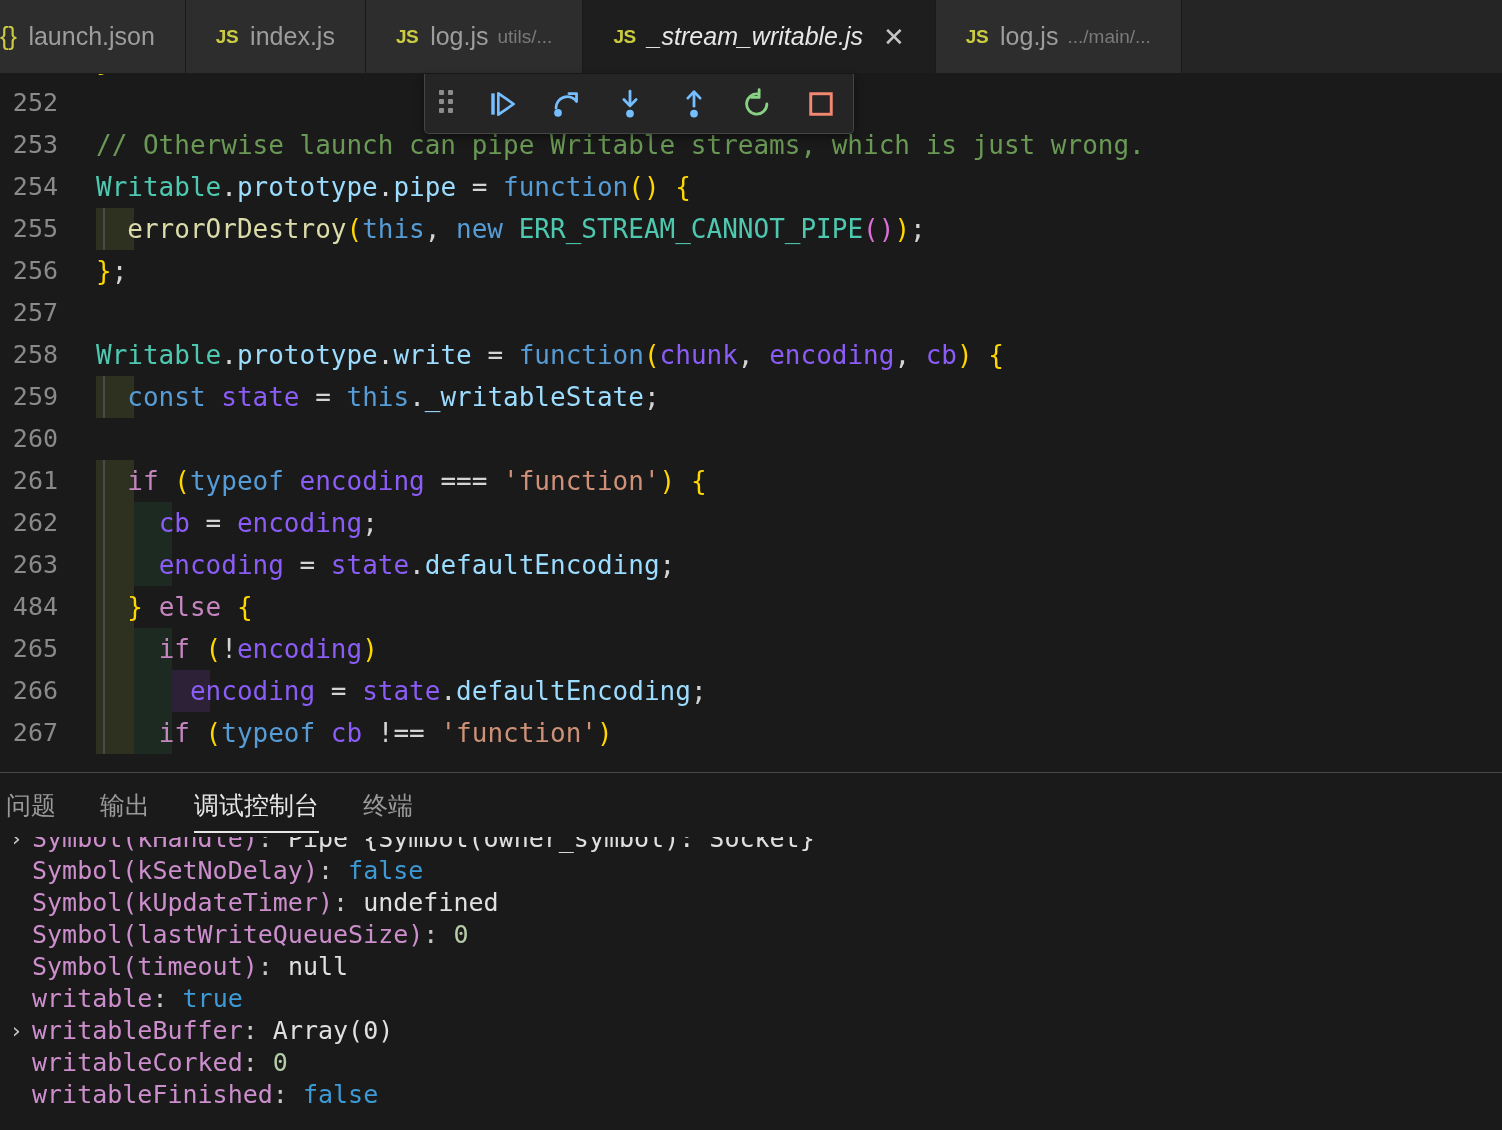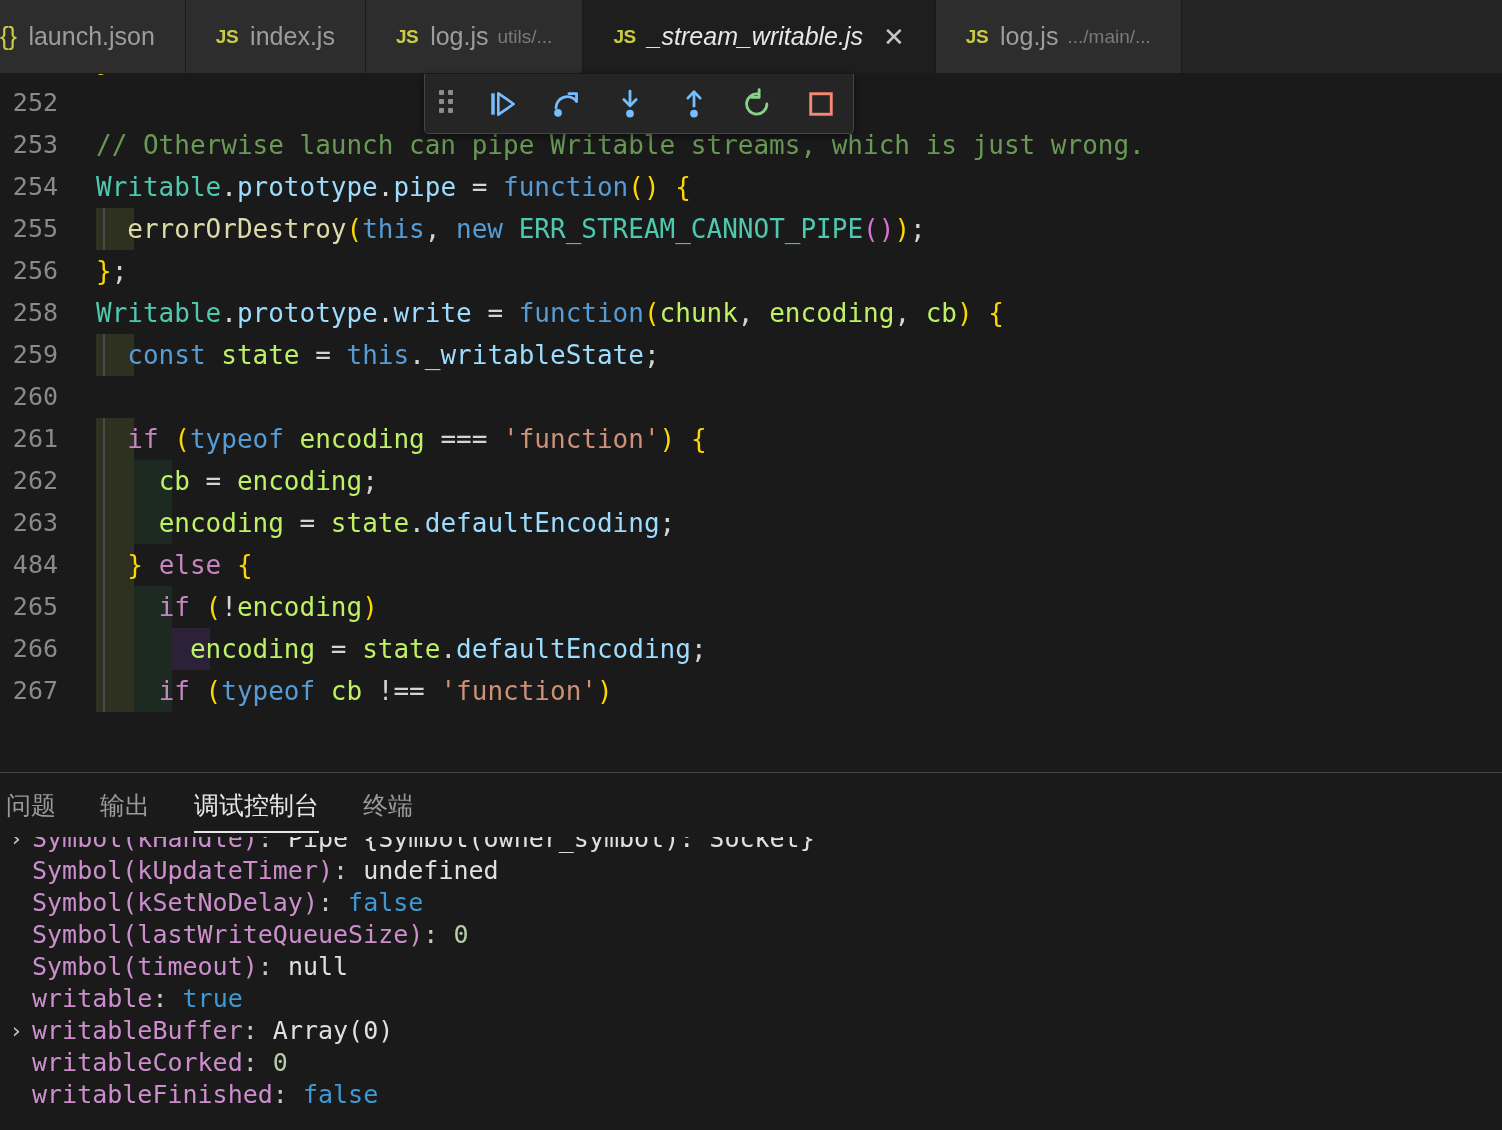--- a/index.html
+++ b/index.html
@@ -93,21 +93,21 @@
   .ind.g3 { left: 172px; width: 38px; background: #2d2138; }
   .guideline { position: absolute; left: 103px; top: 0; width: 2px; height: 42px; background: #4a4a4a; }
 
   
   .c-com  { color: #6a9955; }
   .c-cls  { color: #4ec9b0; }
   .c-prop { color: #9cdcfe; }
   .c-fn   { color: #dcdcaa; }
   .c-kw   { color: #569cd6; }
   .c-ctl  { color: #c586c0; }
-  .c-var  { color: #bef264; }
+  .c-var  { color: #8b5cf6; }
   .c-str  { color: #ce9178; }
   .c-op   { color: #d4d4d4; }
   .b1 { color: #ffd700; }
   .b2 { color: #da70d6; }
 
   
   .panel {
     position: absolute; left: 0; top: 772px; width: 1502px; height: 358px;
     background: #1a1a1a; border-top: 1px solid #474747;
   }
@@ -235,20 +235,21 @@
   </div>
 
   <div class="editor">
     <div class="code-surface" id="code-surface">
         <div class="crow"><div class="ln">251</div><div class="ctext"><span class="b1">}</span></div></div>
         <div class="crow"><div class="ln">252</div><div class="ctext"></div></div>
         <div class="crow"><div class="ln">253</div><div class="ctext"><span class="c-com">// Otherwise launch can pipe Writable streams, which is just wrong.</span></div></div>
         <div class="crow"><div class="ln">254</div><div class="ctext"><span class="c-cls">Writable</span><span class="c-op">.</span><span class="c-prop">prototype</span><span class="c-op">.</span><span class="c-prop">pipe</span><span class="c-op"> </span><span class="c-op">=</span><span class="c-op"> </span><span class="c-kw">function</span><span class="b1">(</span><span class="b1">)</span><span class="c-op"> </span><span class="b1">{</span></div></div>
         <div class="crow"><div class="ind g1"></div><div class="guideline"></div><div class="ln">255</div><div class="ctext"><span class="c-op"> </span><span class="c-op"> </span><span class="c-fn">errorOrDestroy</span><span class="b1">(</span><span class="c-kw">this</span><span class="c-op">,</span><span class="c-op"> </span><span class="c-kw">new</span><span class="c-op"> </span><span class="c-cls">ERR_STREAM_CANNOT_PIPE</span><span class="b2">(</span><span class="b2">)</span><span class="b1">)</span><span class="c-op">;</span></div></div>
         <div class="crow"><div class="ln">256</div><div class="ctext"><span class="b1">}</span><span class="c-op">;</span></div></div>
+        <div class="crow"><div class="ln">257</div><div class="ctext"></div></div>
         <div class="crow"><div class="ln">258</div><div class="ctext"><span class="c-cls">Writable</span><span class="c-op">.</span><span class="c-prop">prototype</span><span class="c-op">.</span><span class="c-prop">write</span><span class="c-op"> </span><span class="c-op">=</span><span class="c-op"> </span><span class="c-kw">function</span><span class="b1">(</span><span class="c-var">chunk</span><span class="c-op">,</span><span class="c-op"> </span><span class="c-var">encoding</span><span class="c-op">,</span><span class="c-op"> </span><span class="c-var">cb</span><span class="b1">)</span><span class="c-op"> </span><span class="b1">{</span></div></div>
         <div class="crow"><div class="ind g1"></div><div class="guideline"></div><div class="ln">259</div><div class="ctext"><span class="c-op"> </span><span class="c-op"> </span><span class="c-kw">const</span><span class="c-op"> </span><span class="c-var">state</span><span class="c-op"> </span><span class="c-op">=</span><span class="c-op"> </span><span class="c-kw">this</span><span class="c-op">.</span><span class="c-prop">_writableState</span><span class="c-op">;</span></div></div>
         <div class="crow"><div class="ln">260</div><div class="ctext"></div></div>
         <div class="crow"><div class="ind g1"></div><div class="guideline"></div><div class="ln">261</div><div class="ctext"><span class="c-op"> </span><span class="c-op"> </span><span class="c-ctl">if</span><span class="c-op"> </span><span class="b1">(</span><span class="c-kw">typeof</span><span class="c-op"> </span><span class="c-var">encoding</span><span class="c-op"> </span><span class="c-op">=</span><span class="c-op">=</span><span class="c-op">=</span><span class="c-op"> </span><span class="c-str">'function'</span><span class="b1">)</span><span class="c-op"> </span><span class="b1">{</span></div></div>
         <div class="crow"><div class="ind g1"></div><div class="ind g2"></div><div class="guideline"></div><div class="ln">262</div><div class="ctext"><span class="c-op"> </span><span class="c-op"> </span><span class="c-op"> </span><span class="c-op"> </span><span class="c-var">cb</span><span class="c-op"> </span><span class="c-op">=</span><span class="c-op"> </span><span class="c-var">encoding</span><span class="c-op">;</span></div></div>
         <div class="crow"><div class="ind g1"></div><div class="ind g2"></div><div class="guideline"></div><div class="ln">263</div><div class="ctext"><span class="c-op"> </span><span class="c-op"> </span><span class="c-op"> </span><span class="c-op"> </span><span class="c-var">encoding</span><span class="c-op"> </span><span class="c-op">=</span><span class="c-op"> </span><span class="c-var">state</span><span class="c-op">.</span><span class="c-prop">defaultEncoding</span><span class="c-op">;</span></div></div>
         <div class="crow"><div class="ind g1"></div><div class="guideline"></div><div class="ln">484</div><div class="ctext"><span class="c-op"> </span><span class="c-op"> </span><span class="b1">}</span><span class="c-op"> </span><span class="c-ctl">else</span><span class="c-op"> </span><span class="b1">{</span></div></div>
         <div class="crow"><div class="ind g1"></div><div class="ind g2"></div><div class="guideline"></div><div class="ln">265</div><div class="ctext"><span class="c-op"> </span><span class="c-op"> </span><span class="c-op"> </span><span class="c-op"> </span><span class="c-ctl">if</span><span class="c-op"> </span><span class="b1">(</span><span class="c-op">!</span><span class="c-var">encoding</span><span class="b1">)</span></div></div>
         <div class="crow"><div class="ind g1"></div><div class="ind g2"></div><div class="ind g3"></div><div class="guideline"></div><div class="ln">266</div><div class="ctext"><span class="c-op"> </span><span class="c-op"> </span><span class="c-op"> </span><span class="c-op"> </span><span class="c-op"> </span><span class="c-op"> </span><span class="c-var">encoding</span><span class="c-op"> </span><span class="c-op">=</span><span class="c-op"> </span><span class="c-var">state</span><span class="c-op">.</span><span class="c-prop">defaultEncoding</span><span class="c-op">;</span></div></div>
         <div class="crow"><div class="ind g1"></div><div class="ind g2"></div><div class="guideline"></div><div class="ln">267</div><div class="ctext"><span class="c-op"> </span><span class="c-op"> </span><span class="c-op"> </span><span class="c-op"> </span><span class="c-ctl">if</span><span class="c-op"> </span><span class="b1">(</span><span class="c-kw">typeof</span><span class="c-op"> </span><span class="c-var">cb</span><span class="c-op"> </span><span class="c-op">!</span><span class="c-op">=</span><span class="c-op">=</span><span class="c-op"> </span><span class="c-str">'function'</span><span class="b1">)</span></div></div>
@@ -258,22 +259,22 @@
   <div class="panel">
     <div class="panel-tabs" id="panel-tabs">
         <div class="ptab" id="ptab-0">问题</div>
         <div class="ptab" id="ptab-1">输出</div>
         <div class="ptab active" id="ptab-2">调试控制台</div>
         <div class="ptab" id="ptab-3">终端</div>
       </div>
     <div class="console">
       <div class="console-inner" id="console-inner">
           <div class="crow2"><span class="chev">›</span><span class="k-sym">Symbol(kHandle)</span><span class="k-punc">: </span><span class="k-obj">Pipe {Symbol(owner_symbol): Socket}</span></div>
+          <div class="crow2"><span class="k-sym">Symbol(kSetNoDelay)</span><span class="k-punc">: </span><span class="k-bool">false</span></div>
           <div class="crow2"><span class="k-sym">Symbol(kUpdateTimer)</span><span class="k-punc">: </span><span class="k-und">undefined</span></div>
-          <div class="crow2"><span class="k-sym">Symbol(kSetNoDelay)</span><span class="k-punc">: </span><span class="k-bool">false</span></div>
           <div class="crow2"><span class="k-sym">Symbol(lastWriteQueueSize)</span><span class="k-punc">: </span><span class="k-num">0</span></div>
           <div class="crow2"><span class="k-sym">Symbol(timeout)</span><span class="k-punc">: </span><span class="k-und">null</span></div>
           <div class="crow2"><span class="k-sym">writable</span><span class="k-punc">: </span><span class="k-bool">true</span></div>
           <div class="crow2"><span class="chev">›</span><span class="k-sym">writableBuffer</span><span class="k-punc">: </span><span class="k-obj">Array(0)</span></div>
           <div class="crow2"><span class="k-sym">writableCorked</span><span class="k-punc">: </span><span class="k-num">0</span></div>
           <div class="crow2"><span class="k-sym">writableFinished</span><span class="k-punc">: </span><span class="k-bool">false</span></div>
         </div>
     </div>
   </div>
 

